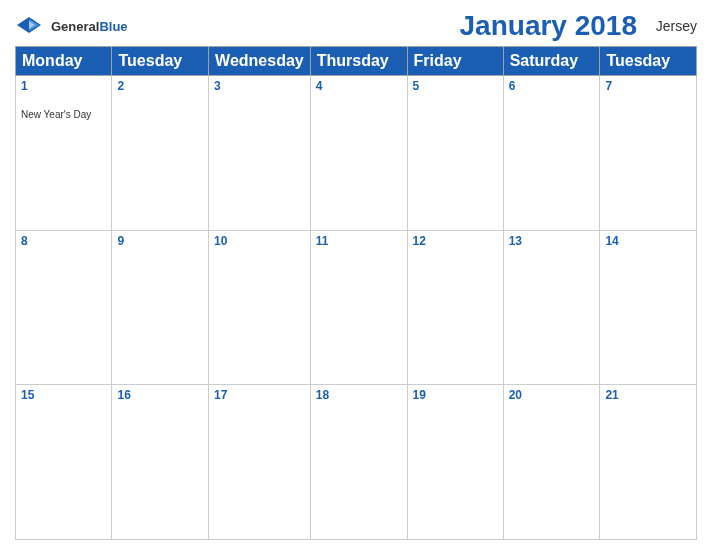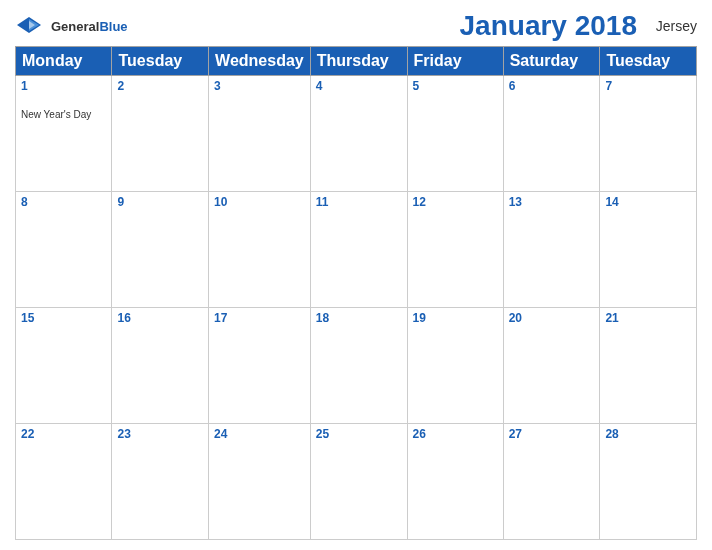--- a/index.html
+++ b/index.html
@@ -197,37 +197,14 @@
         <td>
           <span class="day-number">19</span>
         </td>
         <td>
           <span class="day-number">20</span>
         </td>
         <td>
           <span class="day-number">21</span>
         </td>
       </tr>
-      <tr>
-        <td>
-          <span class="day-number">22</span>
-        </td>
-        <td>
-          <span class="day-number">23</span>
-        </td>
-        <td>
-          <span class="day-number">24</span>
-        </td>
-        <td>
-          <span class="day-number">25</span>
-        </td>
-        <td>
-          <span class="day-number">26</span>
-        </td>
-        <td>
-          <span class="day-number">27</span>
-        </td>
-        <td>
-          <span class="day-number">28</span>
-        </td>
-      </tr>
     </tbody>
 </table>
 
 </body></html>

